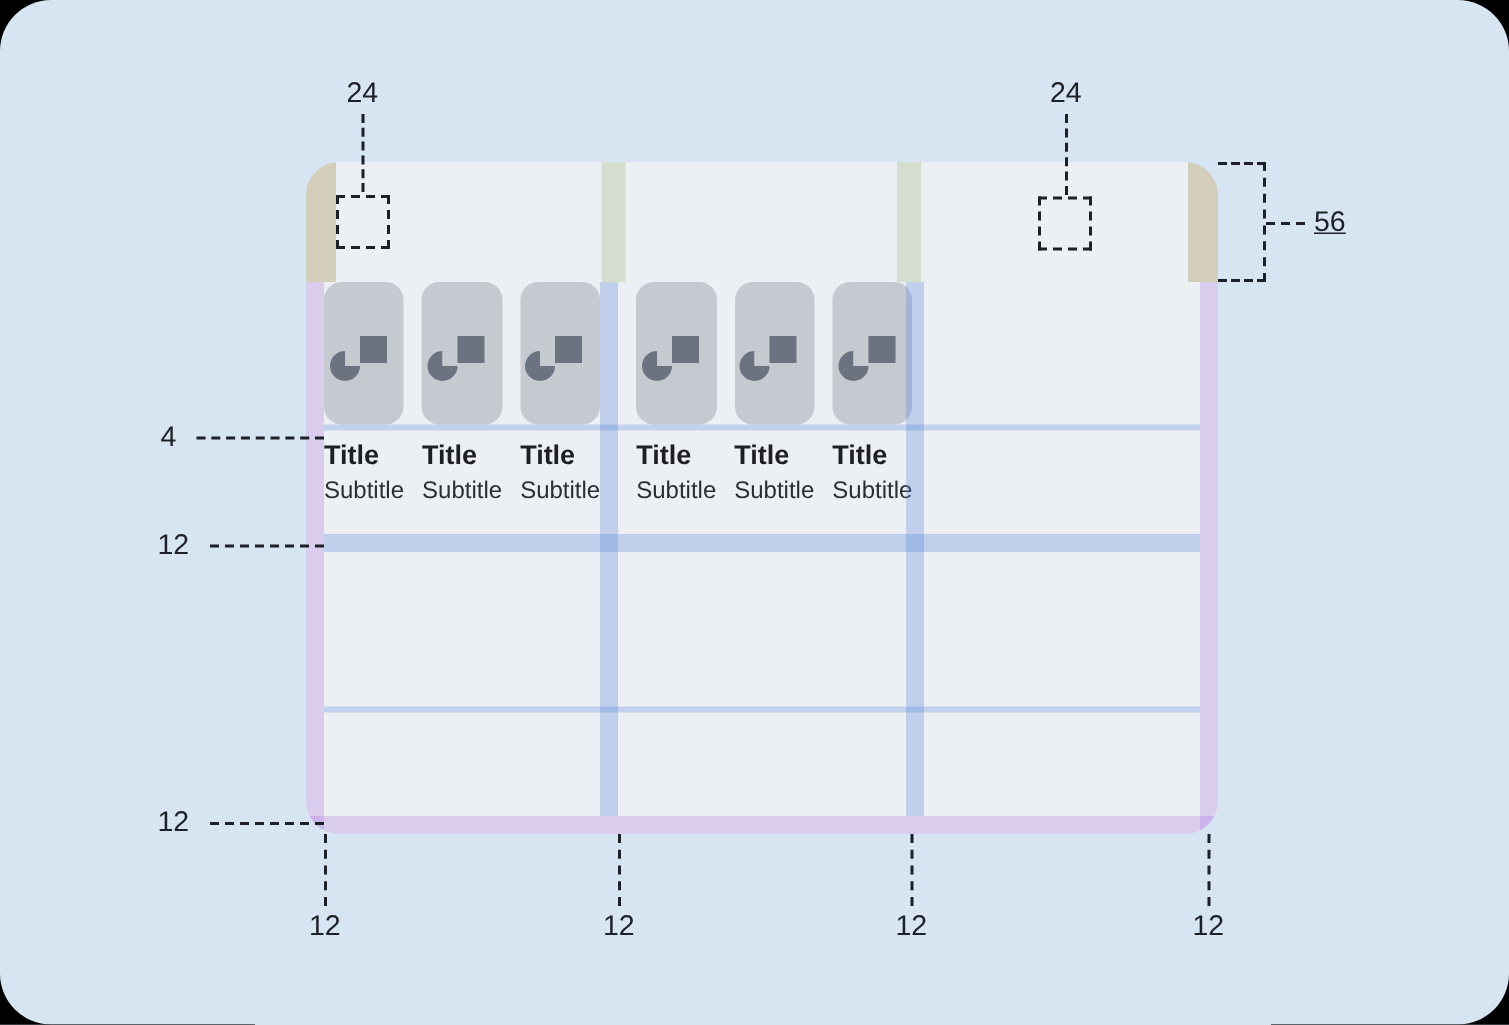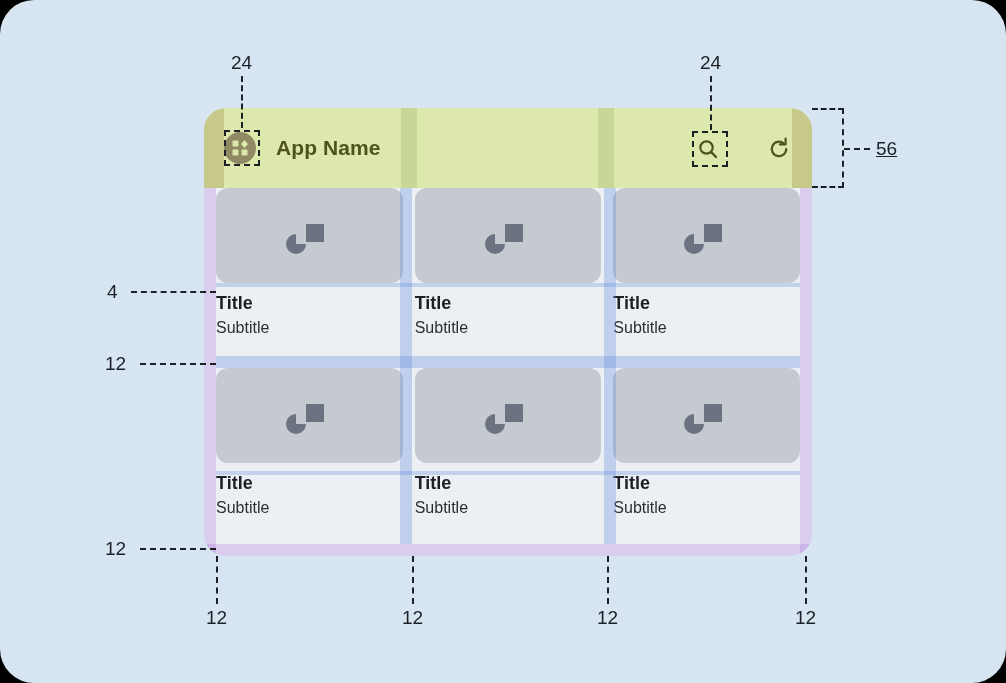--- a/index.html
+++ b/index.html
@@ -80,21 +80,20 @@
   }
 
   
   #card-grid {
     position: absolute;
     left: 0;
     top: 80px;
     width: 608px;
     height: 368px;
     display: flex;
-    flex-direction: column;
   }
   .card-row {
     display: flex;
     flex: 1;
   }
   .card {
     flex: 1;
     display: flex;
     flex-direction: column;
     background: #eceff3;
@@ -164,49 +163,20 @@
   }
   svg { display: block; }
 </style>
 </head>
 <body>
 
 <div id="canvas">
 
   <div id="app-frame">
 
-    <div id="app-bar">
-
-      <div id="app-bar-icon-slot">
-        <div class="app-icon-circle">
-          <svg width="18" height="18" viewBox="0 0 18 18">
-            <rect x="1.5" y="1.5" width="6" height="6" rx="1" fill="#dde8ad"></rect>
-            <rect x="1.5" y="10.5" width="6" height="6" rx="1" fill="#dde8ad"></rect>
-            <rect x="10.5" y="10.5" width="6" height="6" rx="1" fill="#dde8ad"></rect>
-            <path d="M13.5 1 L17 5 L13.5 9 L10 5 Z" fill="#dde8ad"></path>
-          </svg>
-        </div>
-      </div>
-
-      <div id="app-bar-title">App Name</div>
-
-      <div id="search-slot">
-        <svg width="24" height="24" viewBox="0 0 24 24">
-          <circle cx="10.5" cy="10.5" r="6.2" fill="none" stroke="#4f5320" stroke-width="2.2"></circle>
-          <line x1="15.2" y1="15.2" x2="20" y2="20" stroke="#4f5320" stroke-width="2.4" stroke-linecap="round"></line>
-        </svg>
-      </div>
-
-      <div id="refresh-slot">
-        <svg width="24" height="24" viewBox="0 0 24 24">
-          <path d="M19.2 12 A7.2 7.2 0 1 1 16.6 6.4" fill="none" stroke="#4f5320" stroke-width="2.2" stroke-linecap="round"></path>
-          <path d="M18.6 1.6 L18.6 7.4 L12.9 7.4" fill="none" stroke="#4f5320" stroke-width="2.2" stroke-linecap="round" stroke-linejoin="round"></path>
-        </svg>
-      </div>
-    </div>
 
     <div id="card-grid">
 
       <div class="card-row" style="padding:0 12px 0 12px; gap:12px; height:180px; flex:none;">
         <div class="card" style="padding-bottom:12px;">
           <div class="card-image" style="height:95px;flex:none;">
             <svg width="48" height="40" viewBox="0 0 48 40">
               <path d="M11 18 a10 10 0 1 0 10 10 L11 28 Z" fill="#6c7380"></path>
               <path d="M11 18 a10 10 0 0 1 10 10 L11 28 Z" fill="#c5c9d0"></path>
               <rect x="21" y="8" width="18" height="18" fill="#6c7380"></rect>

